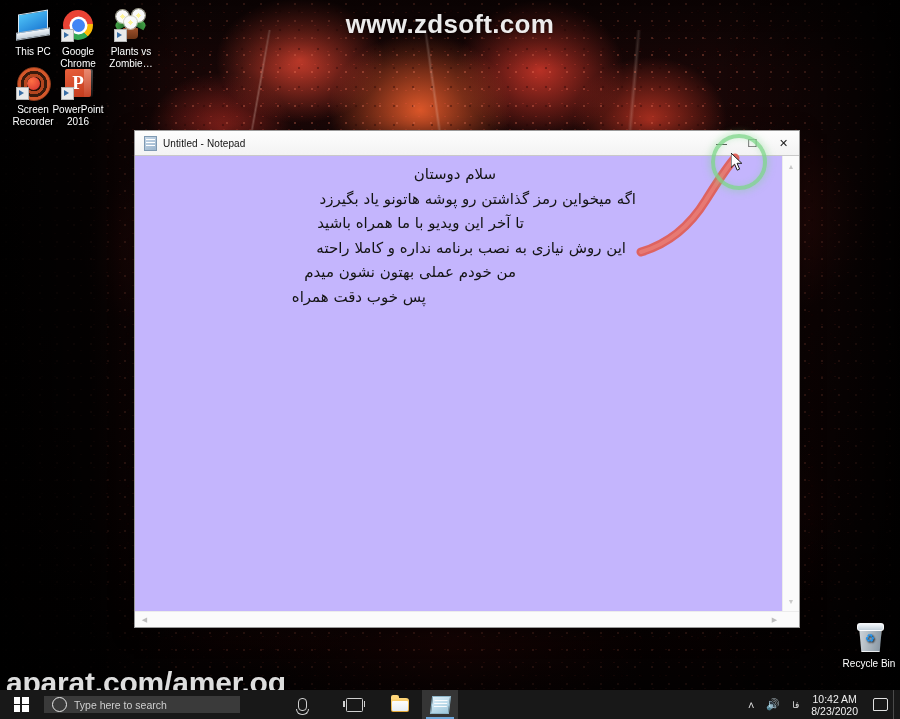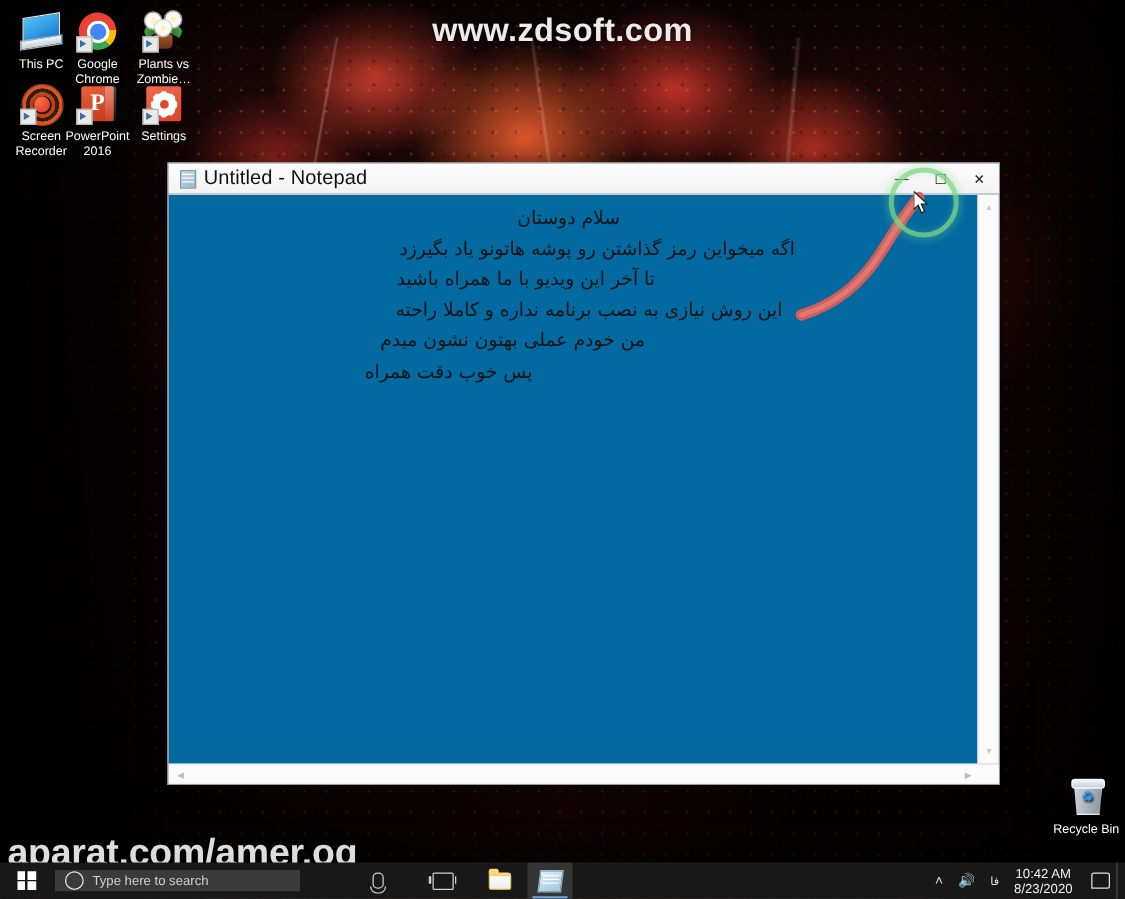--- a/index.html
+++ b/index.html
@@ -257,21 +257,21 @@
     position:absolute; left:2px; top:1px; width:11px;height:13px;
     background: linear-gradient(145deg,#c8d8e8,#9ab4cc);
     border:1px solid #7f99b2;
   }
   .np-page::after {
     content:""; position:absolute; left:1px; top:2px; right:1px; height:1px;
     background:#ffffff;
     box-shadow: 0 3px 0 #ffffff, 0 6px 0 #ffffff;
   }
   .title-text {
-    font-size: 16px; color: #111; letter-spacing: .1px;
+    font-size: 10px; color: #111; letter-spacing: .1px;
   }
   .win-controls {
     position: absolute; right: 0; top: 0;
     display: flex; height: 24px;
   }
   .win-btn {
     width: 31px; height: 24px;
     display:flex; align-items:center; justify-content:center;
     color:#202020; font-size: 11px;
     user-select:none;
@@ -284,21 +284,21 @@
     background:#f0f0f0;
   }
   .menu-item {
     font-size: 11.5px; color: #1a1a1a;
     padding: 1px 7px;
     user-select: none;
   }
   .np-body {
     flex: 1 1 auto;
     position: relative;
-    background: #0369a1;
+    background: #c4b5fd;
     border-top: 1px solid #c9c9c9;
     display:flex;
   }
   .np-text {
     flex: 1 1 auto;
     position: relative;
     padding: 6px 18px 0 10px;
     direction: rtl;
     text-align: right;
     overflow: hidden;
@@ -531,34 +531,20 @@
   <div class="desk-icon" style="left:45px; top:66px;">
     <div class="glyph">
       <div class="ppt">P</div>
       <div class="ppt-fold"></div>
       <div class="shortcut-badge"></div>
     </div>
     <span class="label" style="white-space:pre-line;">PowerPoint
 2016</span>
   </div>
 
-  <div class="desk-icon" style="left:98px; top:66px;">
-    <div class="glyph">
-      <div class="settings-sq"></div>
-      <div class="gear">
-        <div class="gear-tooth" style="transform:rotate(0deg);"></div>
-        <div class="gear-tooth" style="transform:rotate(45deg);"></div>
-        <div class="gear-tooth" style="transform:rotate(90deg);"></div>
-        <div class="gear-tooth" style="transform:rotate(135deg);"></div>
-        <div class="gear-hole" style="background:#de4a2c;"></div>
-      </div>
-      <div class="shortcut-badge"></div>
-    </div>
-    <span class="label">Settings</span>
-  </div>
 
   <div class="desk-icon" style="left:836px; top:620px;">
     <div class="glyph">
       <div class="bin-body"></div>
       <div class="bin-lid"></div>
       <div class="bin-recycle">♻</div>
     </div>
     <span class="label">Recycle Bin</span>
   </div>
 

